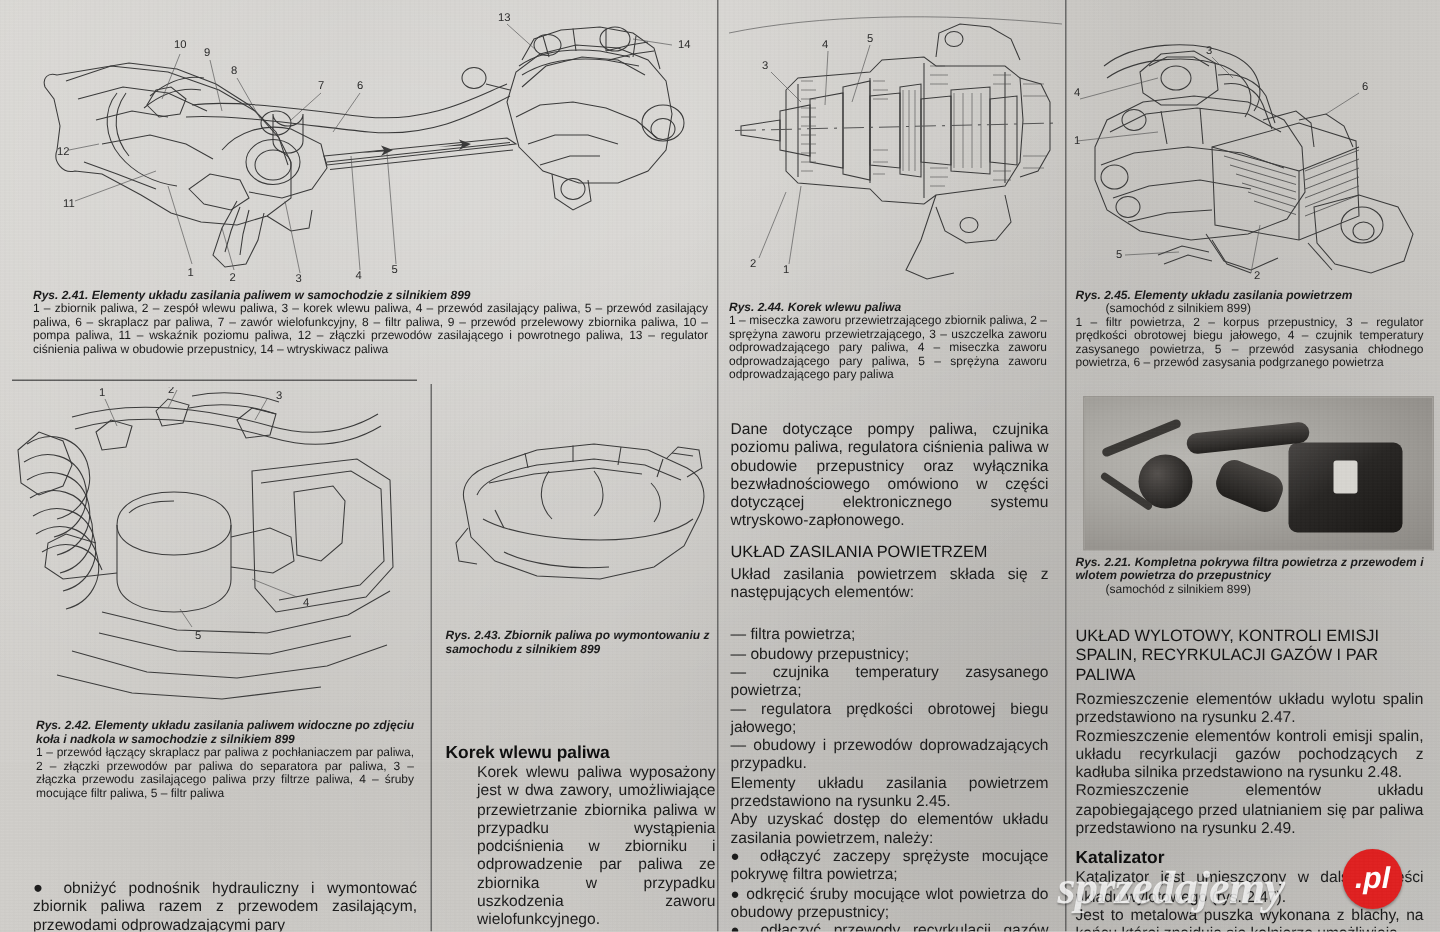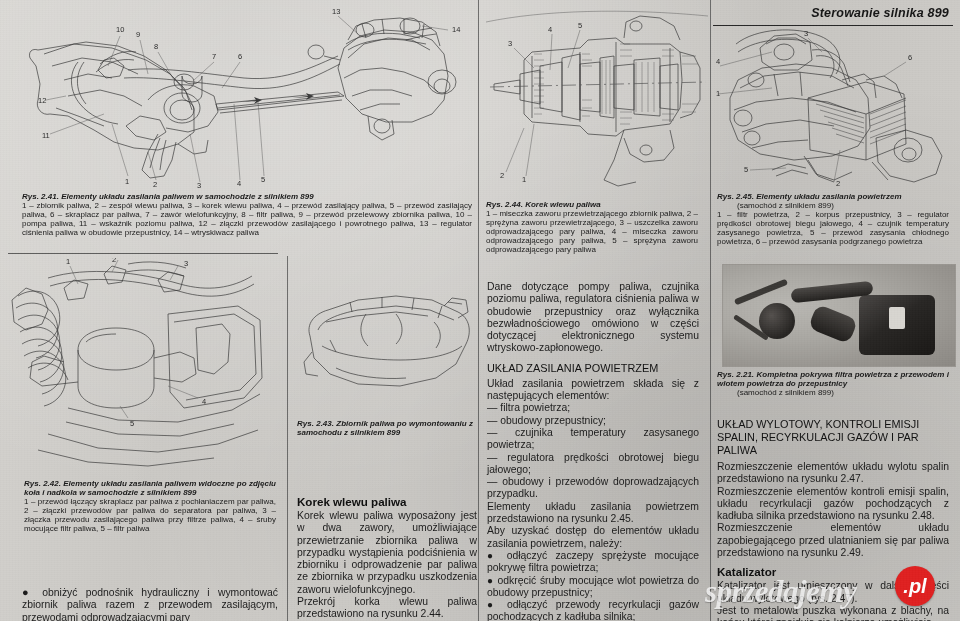--- a/index.html
+++ b/index.html
@@ -77,24 +77,20 @@
   #wm .dot span{
     display:block;color:#fff;font-weight:bold;font-style:italic;font-size:20px;
     text-align:center;line-height:40px;font-family:"Liberation Sans",sans-serif;
   }
 </style>
 </head>
 <body>
 
 <div id="page">
 
-  <div id="hdr">
-    <div class="rt">Sterowanie silnika 899</div>
-    <div class="rule"></div>
-  </div>
 
   <div class="figbox" style="left:8px;top:4px;width:468px;height:186px;">
     <svg width="468" height="186" viewBox="0 0 468 186">
       <g class="ln">
 
         <path d="M30 46 C24 44 20 48 22 54 L28 62 L32 80 L30 96 C27 104 34 112 42 110
                  L60 112 L86 126 L106 138 L126 144 L150 146 L170 140 L186 128
                  L186 104 L176 84 L158 66 L136 52 L110 42 L78 38 Z"></path>
         <path d="M36 50 L66 40 L104 44 L138 56 L162 70 L178 88 L184 106"></path>
         <path d="M44 62 L74 54 L104 58 L130 70"></path>
@@ -286,21 +282,21 @@
     </svg>
   </div>
 
   <div class="cap" style="position:absolute;left:297px;top:419px;width:176px;">
     <b>Rys. 2.43.</b>
     <b>Zbiornik paliwa po wymontowaniu z samochodu z silnikiem 899</b>
   </div>
 
   <div style="position:absolute;left:297px;top:489px;width:180px;">
     <div class="sub-head">Korek wlewu paliwa</div>
-    <div class="body-txt" style="margin-top:2px;">Korek wlewu paliwa wyposażony jest w dwa zawory, umożliwiające przewietrzanie zbiornika paliwa w przypadku wystąpienia podciśnienia w zbiorniku i odprowadzenie par paliwa ze zbiornika w przypadku uszkodzenia zaworu wielofunkcyjnego.</div>
+    <div class="body-txt" style="margin-top:2px;margin-left:21px;">Korek wlewu paliwa wyposażony jest w dwa zawory, umożliwiające przewietrzanie zbiornika paliwa w przypadku wystąpienia podciśnienia w zbiorniku i odprowadzenie par paliwa ze zbiornika w przypadku uszkodzenia zaworu wielofunkcyjnego.</div>
     <div class="body-txt">Przekrój korka wlewu paliwa przedstawiono na rysunku 2.44.</div>
     <div class="body-txt">Przewietrzanie zbiornika paliwa następuje w przypadku wystąpienia podciśnienia na miseczkę</div>
   </div>
 
   <div class="vrule" style="left:287px;top:256px;height:365px;"></div>
   <div class="vrule" style="left:478px;top:0px;height:621px;"></div>
   <div class="vrule" style="left:710px;top:0px;height:621px;"></div>
   <div class="hrule" style="left:8px;top:253px;width:270px;"></div>
 
   <div class="figbox" style="left:484px;top:4px;width:226px;height:186px;">
@@ -372,21 +368,21 @@
     <span>1 – miseczka zaworu przewietrzającego zbiornik paliwa, 2 – sprężyna zaworu przewietrzającego, 3 – uszczelka zaworu odprowadzającego pary paliwa, 4 – miseczka zaworu odprowadzającego pary paliwa, 5 – sprężyna zaworu odprowadzającego pary paliwa</span>
   </div>
 
   <div style="position:absolute;left:487px;top:281px;width:212px;">
     <div class="body-txt">Dane dotyczące pompy paliwa, czujnika poziomu paliwa, regulatora ciśnienia paliwa w obudowie przepustnicy oraz wyłącznika bezwładnościowego omówiono w części dotyczącej elektronicznego systemu wtryskowo-zapłonowego.</div>
 
     <div class="sec-head">UKŁAD ZASILANIA POWIETRZEM</div>
 
     <div class="body-txt">Układ zasilania powietrzem składa się z następujących elementów:</div>
 
-    <div class="body-txt dash-list" style="margin-top:0;">
+    <div class="body-txt dash-list" style="margin-top:16px;">
       <div>— filtra powietrza;</div>
       <div>— obudowy przepustnicy;</div>
       <div>— czujnika temperatury zasysanego powietrza;</div>
       <div>— regulatora prędkości obrotowej biegu jałowego;</div>
       <div>— obudowy i przewodów doprowadzających przypadku.</div>
     </div>
 
     <div class="body-txt">Elementy układu zasilania powietrzem przedstawiono na rysunku 2.45.</div>
     <div class="body-txt">Aby uzyskać dostęp do elementów układu zasilania powietrzem, należy:</div>
 

